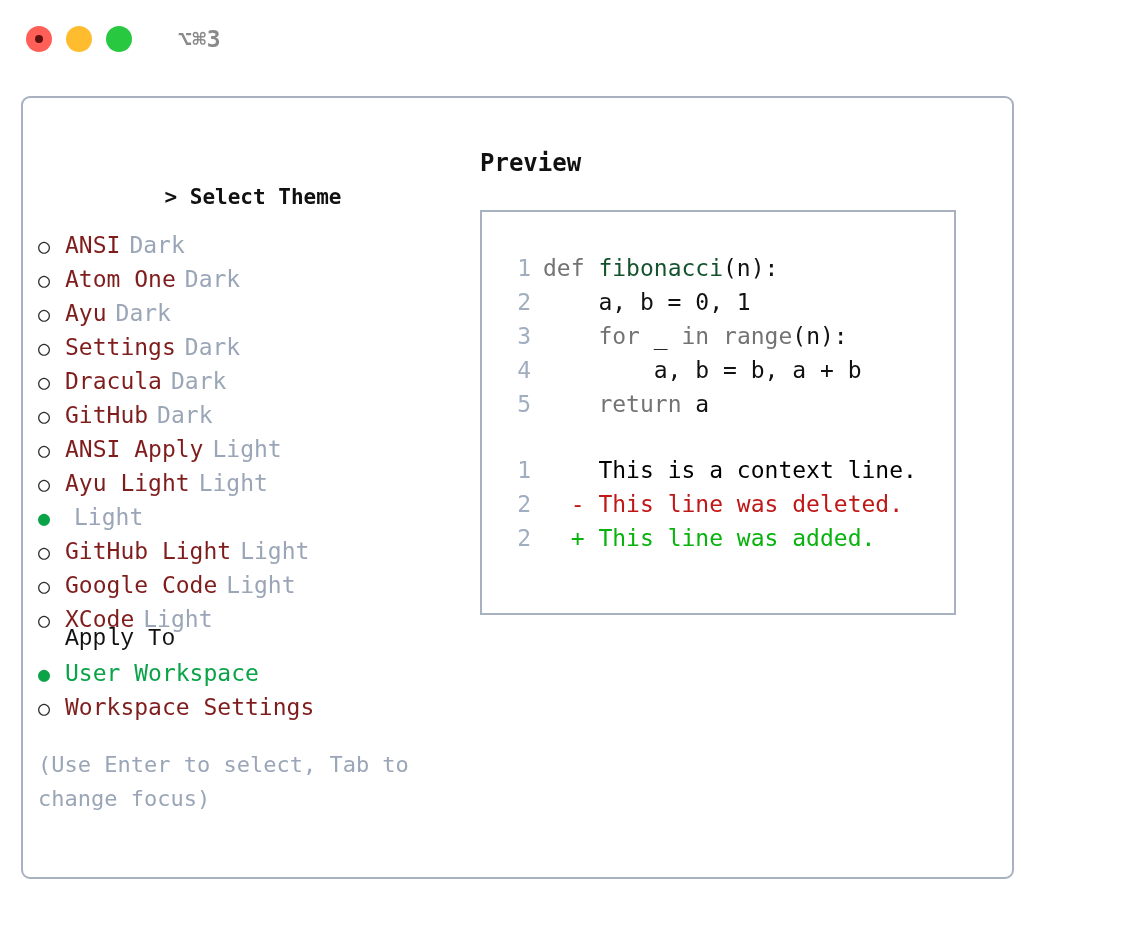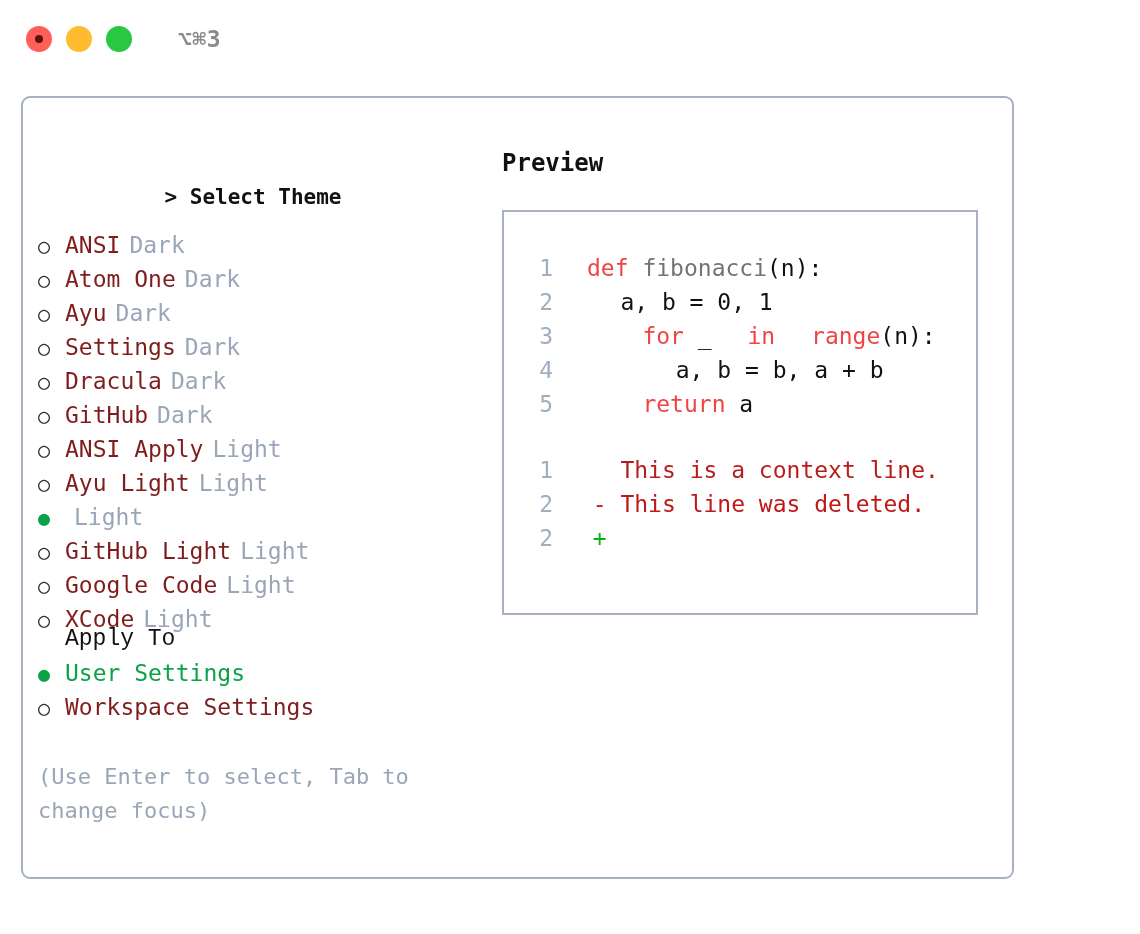--- a/index.html
+++ b/index.html
@@ -134,32 +134,32 @@
     font-size: 23px;
     line-height: 34px;
     height: 34px;
     color: #111111;
     padding-left: 27px;
     white-space: pre;
     font-family: Liberation Mono, monospace;
   }
 
   .hint {
-    margin-top: 36px;
+    margin-top: 24px;
     font-size: 22px;
     line-height: 34px;
     color: #9aa6b7;
     width: 405px;
     white-space: pre-wrap;
   }
 
   
   .right-col {
     position: absolute;
-    left: 479px;
+    left: 457px;
     top: 48px;
     width: 490px;
   }
   .preview-title {
     font-size: 24px;
     font-weight: bold;
     color: #111111;
     line-height: 34px;
     height: 34px;
     white-space: pre;
@@ -188,25 +188,25 @@
     white-space: pre;
   }
   .lineno {
     width: 30px;
     flex: 0 0 30px;
     text-align: right;
     color: #a0aec0;
     margin-right: 12px;
   }
   .code-text { white-space: pre; }
-  .tok-kw   { color: #ef4444; margin-left: 22px; }
-  .tok-fn   { color: #737373; }
+  .tok-kw   { color: #737373; }
+  .tok-fn   { color: #14532d; }
   .tok-pl   { color: #111111; }
   .diff-gap { height: 32px; }
-  .diff-ctx { color: #b91c1c; }
+  .diff-ctx { color: #000000; }
   .diff-del { color: #c01717; }
   .diff-add { color: #08b30d; }
 </style>
 </head>
 <body>
 
 <div id="app">
 
   <div class="titlebar">
     <div class="lights">
@@ -237,21 +237,21 @@
             <div class="opt-row"><span class="opt-bullet">○</span><span class="opt-label">Ayu Light</span><span class="opt-tag">Light</span></div>
             <div class="opt-row selected"><span class="opt-bullet">●</span><span class="opt-tag">Light</span></div>
             <div class="opt-row"><span class="opt-bullet">○</span><span class="opt-label">GitHub Light</span><span class="opt-tag">Light</span></div>
             <div class="opt-row"><span class="opt-bullet">○</span><span class="opt-label">Google Code</span><span class="opt-tag">Light</span></div>
             <div class="opt-row"><span class="opt-bullet">○</span><span class="opt-label">XCode</span><span class="opt-tag">Light</span></div>
           </div>
 
         <div class="apply-block">
           <div class="apply-title">Apply To</div>
           <div id="apply-list">
-              <div class="opt-row selected"><span class="opt-bullet">●</span><span class="opt-label">User Settings</span></div>
+              <div class="opt-row selected"><span class="opt-bullet">●</span><span class="opt-label">User Workspace</span></div>
               <div class="opt-row"><span class="opt-bullet">○</span><span class="opt-label">Workspace Settings</span></div>
             </div>
         </div>
 
         <div class="hint">(Use Enter to select, Tab to change focus)</div>
       </div>
 
       <div class="right-col">
         <div class="preview-title">Preview</div>
 
@@ -261,21 +261,21 @@
                 <div class="code-line"><span class="lineno">1</span><span class="code-text"><span class="tok-kw">def </span><span class="tok-fn">fibonacci</span><span class="tok-pl">(n):</span></span></div>
                 <div class="code-line"><span class="lineno">2</span><span class="code-text"><span class="tok-pl">    a, b = 0, 1</span></span></div>
                 <div class="code-line"><span class="lineno">3</span><span class="code-text"><span class="tok-pl">    </span><span class="tok-kw">for</span><span class="tok-pl"> _ </span><span class="tok-kw">in</span><span class="tok-pl"> </span><span class="tok-kw">range</span><span class="tok-pl">(n):</span></span></div>
                 <div class="code-line"><span class="lineno">4</span><span class="code-text"><span class="tok-pl">        a, b = b, a + b</span></span></div>
                 <div class="code-line"><span class="lineno">5</span><span class="code-text"><span class="tok-pl">    </span><span class="tok-kw">return</span><span class="tok-pl"> a</span></span></div>
               </div>
             <div class="diff-gap"></div>
             <div id="diff-block">
                 <div class="code-line"><span class="lineno">1</span><span class="code-text diff-ctx">   </span><span class="code-text diff-ctx"> This is a context line.</span></div>
                 <div class="code-line"><span class="lineno">2</span><span class="code-text diff-del">  -</span><span class="code-text diff-del"> This line was deleted.</span></div>
-                <div class="code-line"><span class="lineno">2</span><span class="code-text diff-add">  +</span></div>
+                <div class="code-line"><span class="lineno">2</span><span class="code-text diff-add">  +</span><span class="code-text diff-add"> This line was added.</span></div>
               </div>
           </div>
         </div>
       </div>
 
     </div>
   </div>
 </div>
 
 </body></html>

